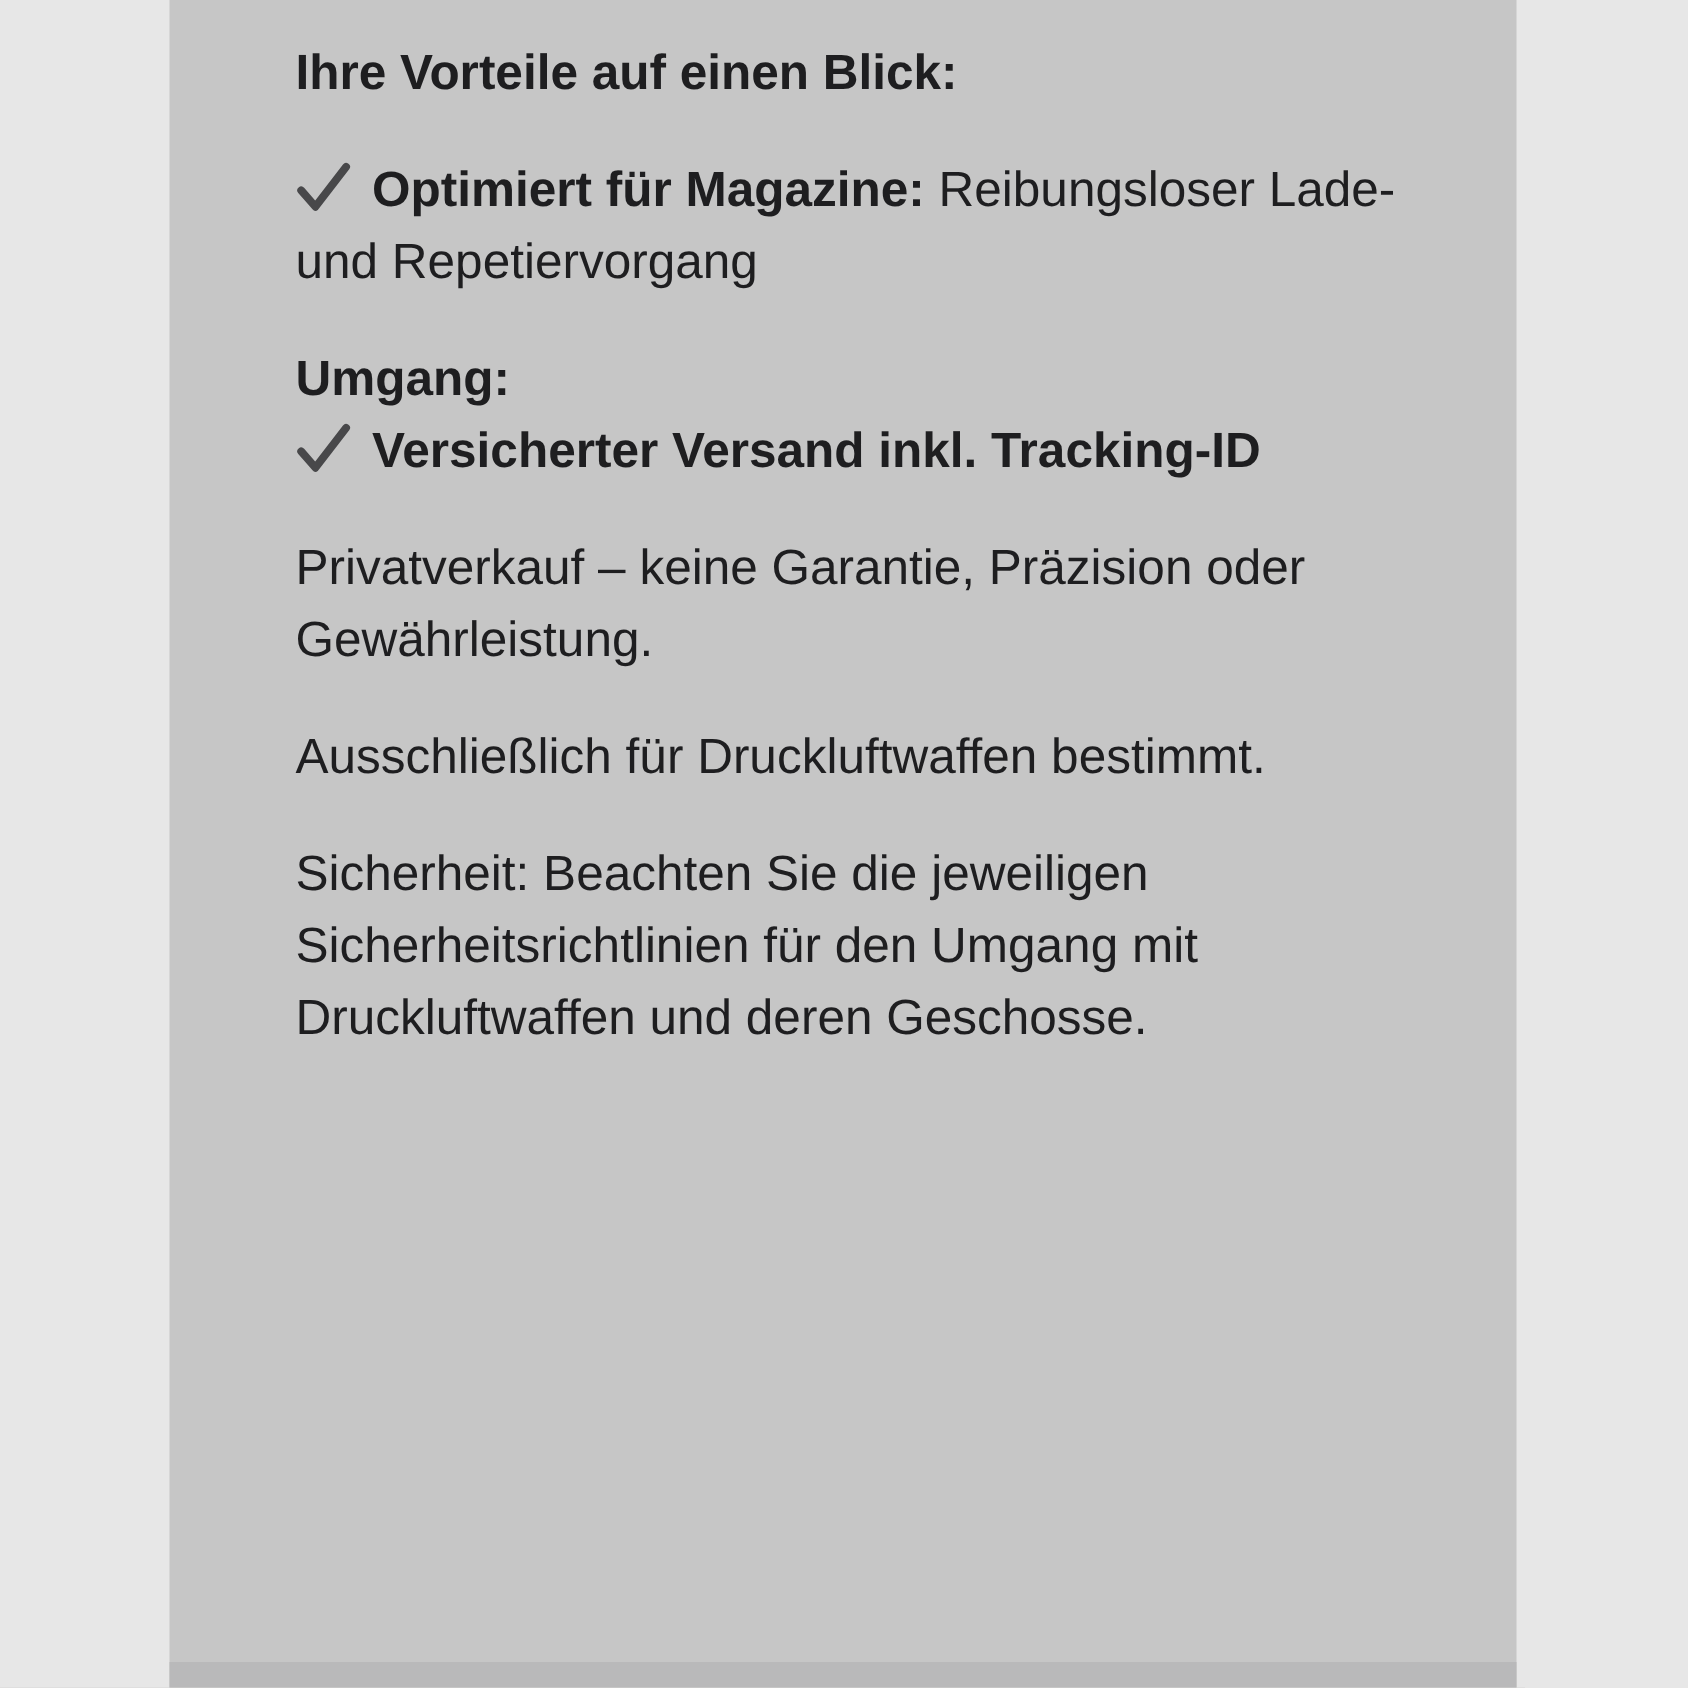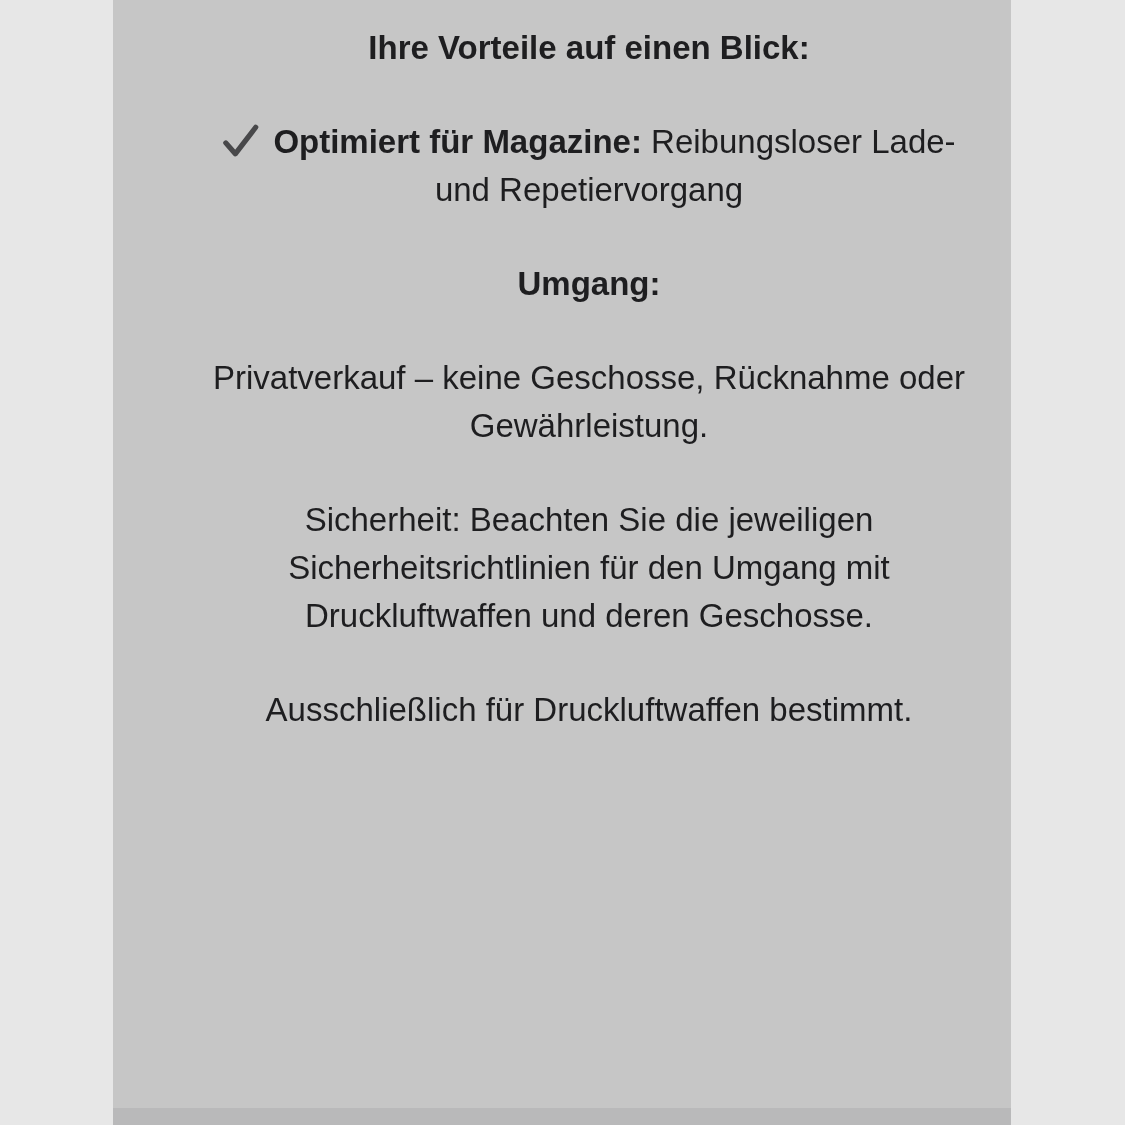--- a/index.html
+++ b/index.html
@@ -20,24 +20,23 @@
     background: #c6c6c6;
     box-sizing: border-box;
     padding: 24px 30px 0 84px;
     color: #1e1e20;
     font-size: 33px;
     line-height: 48px;
   }
   .panel p, .panel .line {
     margin: 0;
     white-space: pre;
-    text-align: center;
   }
   .block + .block {
-    margin-top: 46px;
+    margin-top: 30px;
   }
   .bold {
     font-weight: bold;
   }
   .heading {
     font-weight: bold;
   }
   .check {
     display: inline-block;
     width: 38px;
@@ -68,26 +67,29 @@
 
   <div class="block">
     <p class="bullet"><span class="check"><svg viewBox="0 0 40 40">
             <path d="M4 22 L14 33.5 L35.5 5.5" fill="none" stroke="#48484a" stroke-width="5.5" stroke-linecap="round" stroke-linejoin="round"></path>
           </svg></span><span class="bold">Optimiert für Magazine:</span><span> Reibungsloser Lade-
 und Repetiervorgang</span></p>
   </div>
 
   <div class="block">
     <p class="heading">Umgang:</p>
+    <p class="bullet"><span class="check"><svg viewBox="0 0 40 40">
+            <path d="M4 22 L14 33.5 L35.5 5.5" fill="none" stroke="#48484a" stroke-width="5.5" stroke-linecap="round" stroke-linejoin="round"></path>
+          </svg></span><span class="bold">Versicherter Versand inkl. Tracking-ID</span></p>
   </div>
 
 
-  <p class="block">Privatverkauf – keine Geschosse, Rücknahme oder
+  <p class="block">Privatverkauf – keine Garantie, Präzision oder
 Gewährleistung.</p>
+
+  <p class="block">Ausschließlich für Druckluftwaffen bestimmt.</p>
 
   <p class="block">Sicherheit: Beachten Sie die jeweiligen
 Sicherheitsrichtlinien für den Umgang mit
 Druckluftwaffen und deren Geschosse.</p>
 
-  <p class="block">Ausschließlich für Druckluftwaffen bestimmt.</p>
-
   <div class="bottom-band"></div>
 </div>
 
 </body></html>

